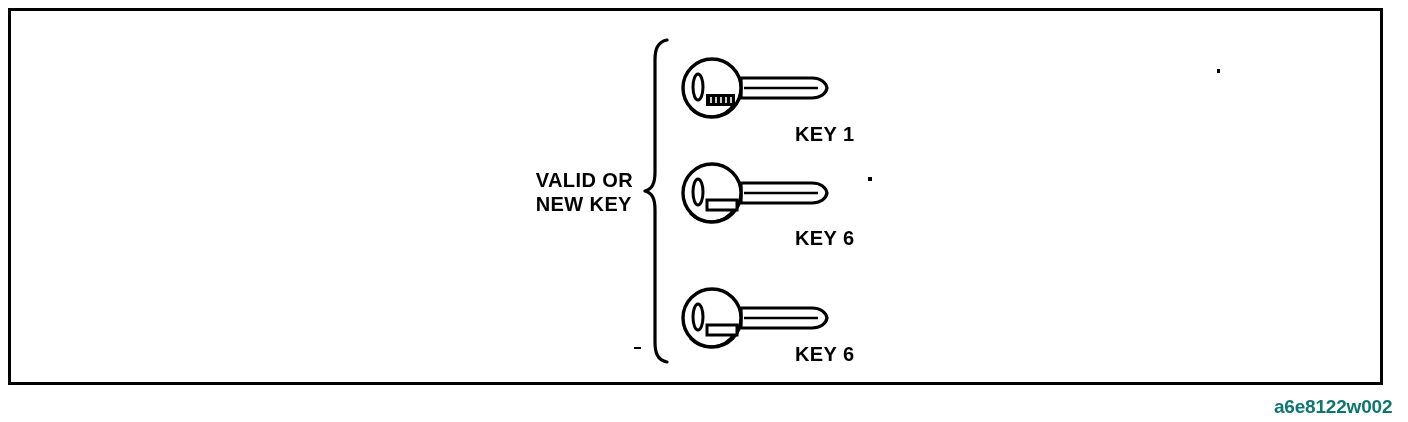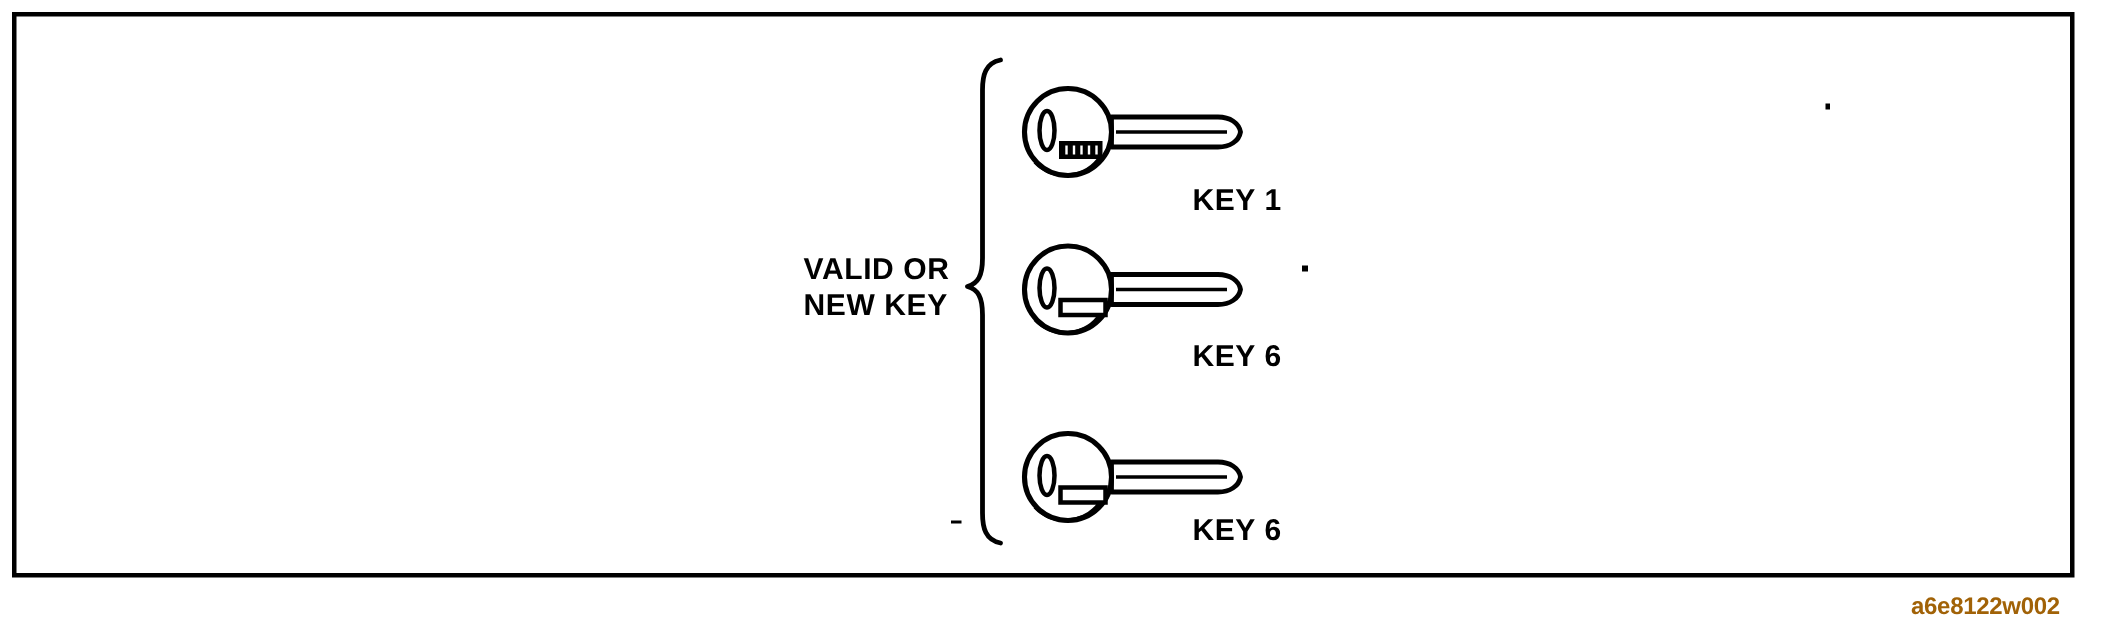--- a/index.html
+++ b/index.html
@@ -55,23 +55,23 @@
     right: 775px;
     top: 168px;
   }
   #key-1-label { left: 795px; top: 123px; }
   #key-2-label { left: 795px; top: 227px; }
   #key-3-label { left: 795px; top: 343px; }
   #figure-caption {
     position: absolute;
     left: 1274px;
     top: 396px;
-    font-size: 16px;
+    font-size: 19px;
     font-weight: bold;
-    color: #a16207;
+    color: #0f766e;
     letter-spacing: -0.2px;
   }
   
   .speck {
     position: absolute;
     background: #000000;
   }
   #speck-a { left: 1217px; top: 69px; width: 3px; height: 4px; }
   #speck-b { left: 868px; top: 177px; width: 4px; height: 4px; }
   #speck-c { left: 634px; top: 347px; width: 7px; height: 2px; }

